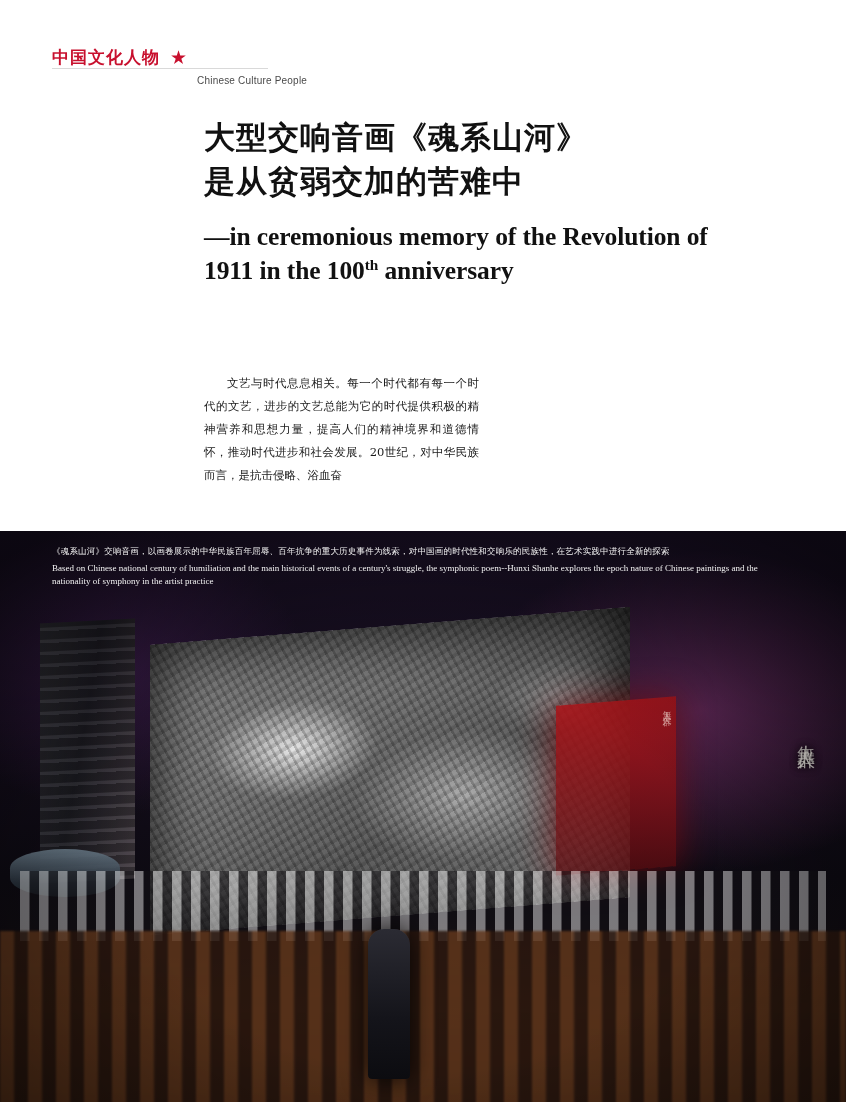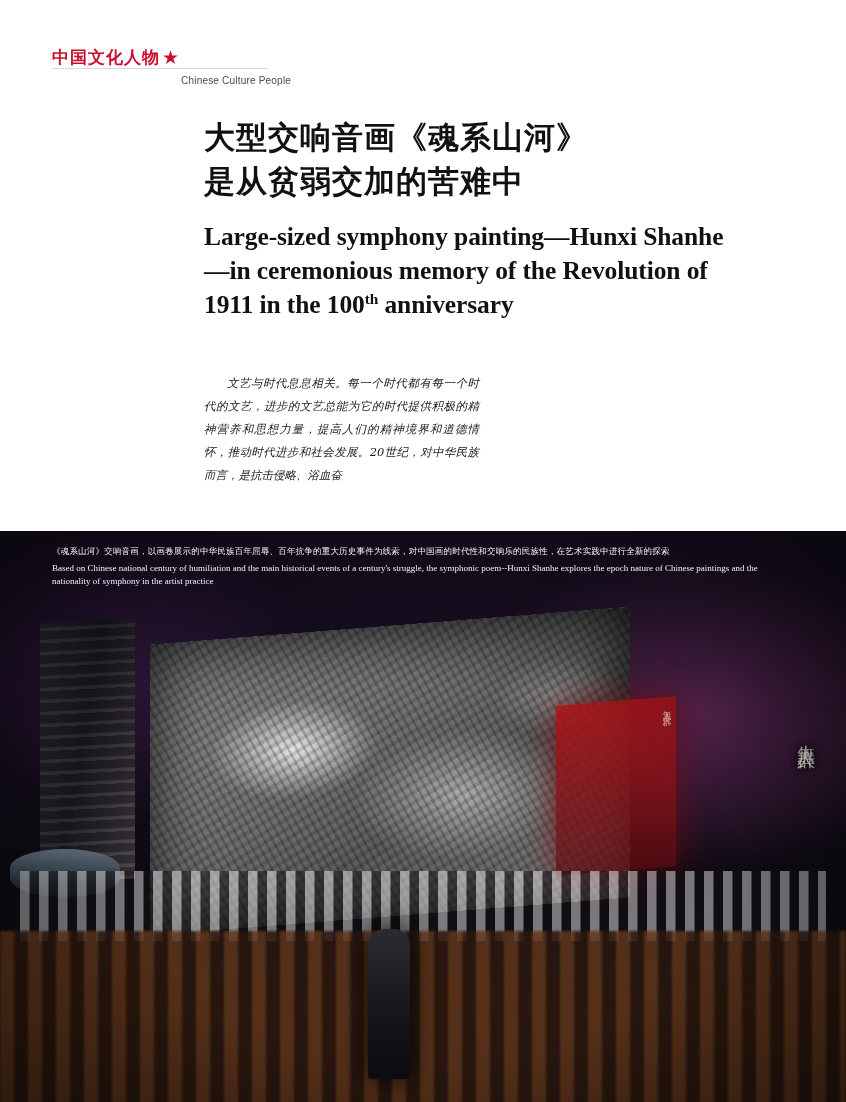--- a/index.html
+++ b/index.html
@@ -15,20 +15,21 @@
     overflow: hidden;
   }
 
   
   .masthead {
     position: absolute;
     left: 52px;
     top: 28px;
     display: flex;
     align-items: center;
+    gap: 8px;
   }
   .masthead-cn {
     font-family: "DejaVu Serif", serif;
     font-size: 17px;
     font-weight: bold;
     color: #c8102e;
     letter-spacing: 1px;
     white-space: nowrap;
   }
   .masthead-star {
@@ -84,21 +85,20 @@
   }
 
   
   .body-cols {
     position: absolute;
     left: 204px;
     top: 372px;
     width: 586px;
     display: flex;
     gap: 36px;
-    font-style: italic;
   }
   .col {
     width: 275px;
     font-family: "DejaVu Serif", serif;
     font-size: 11.5px;
     line-height: 2.0;
     color: #1a1a1a;
     text-align: justify;
     text-justify: inter-ideograph;
   }
@@ -295,21 +295,20 @@
   <span class="masthead-cn">中国文化人物</span>
   <span class="masthead-star">★</span>
   <span class="masthead-en">Chinese Culture People</span>
 </div>
 <div class="masthead-rule"></div>
 
 <div class="titles">
   <div class="title-cn">大型交响音画《魂系山河》</div>
   <div class="title-cn">是从贫弱交加的苦难中</div>
   <div class="title-en">
-    <div>Large-sized symphony painting—Hunxi Shanhe</div>
     <div>—in ceremonious memory of the Revolution of</div>
     <div><span>1911 in the 100</span><sup>th</sup><span> anniversary</span></div>
   </div>
 </div>
 
 <div class="body-cols">
   <div class="col">
     <p class="indent">文艺与时代息息相关。每一个时代都有每一个时代的文艺，进步的文艺总能为它的时代提供积极的精神营养和思想力量，提高人们的精神境界和道德情怀，推动时代进步和社会发展。20世纪，对中华民族而言，是抗击侵略、浴血奋</p>
   </div>
 </div>

